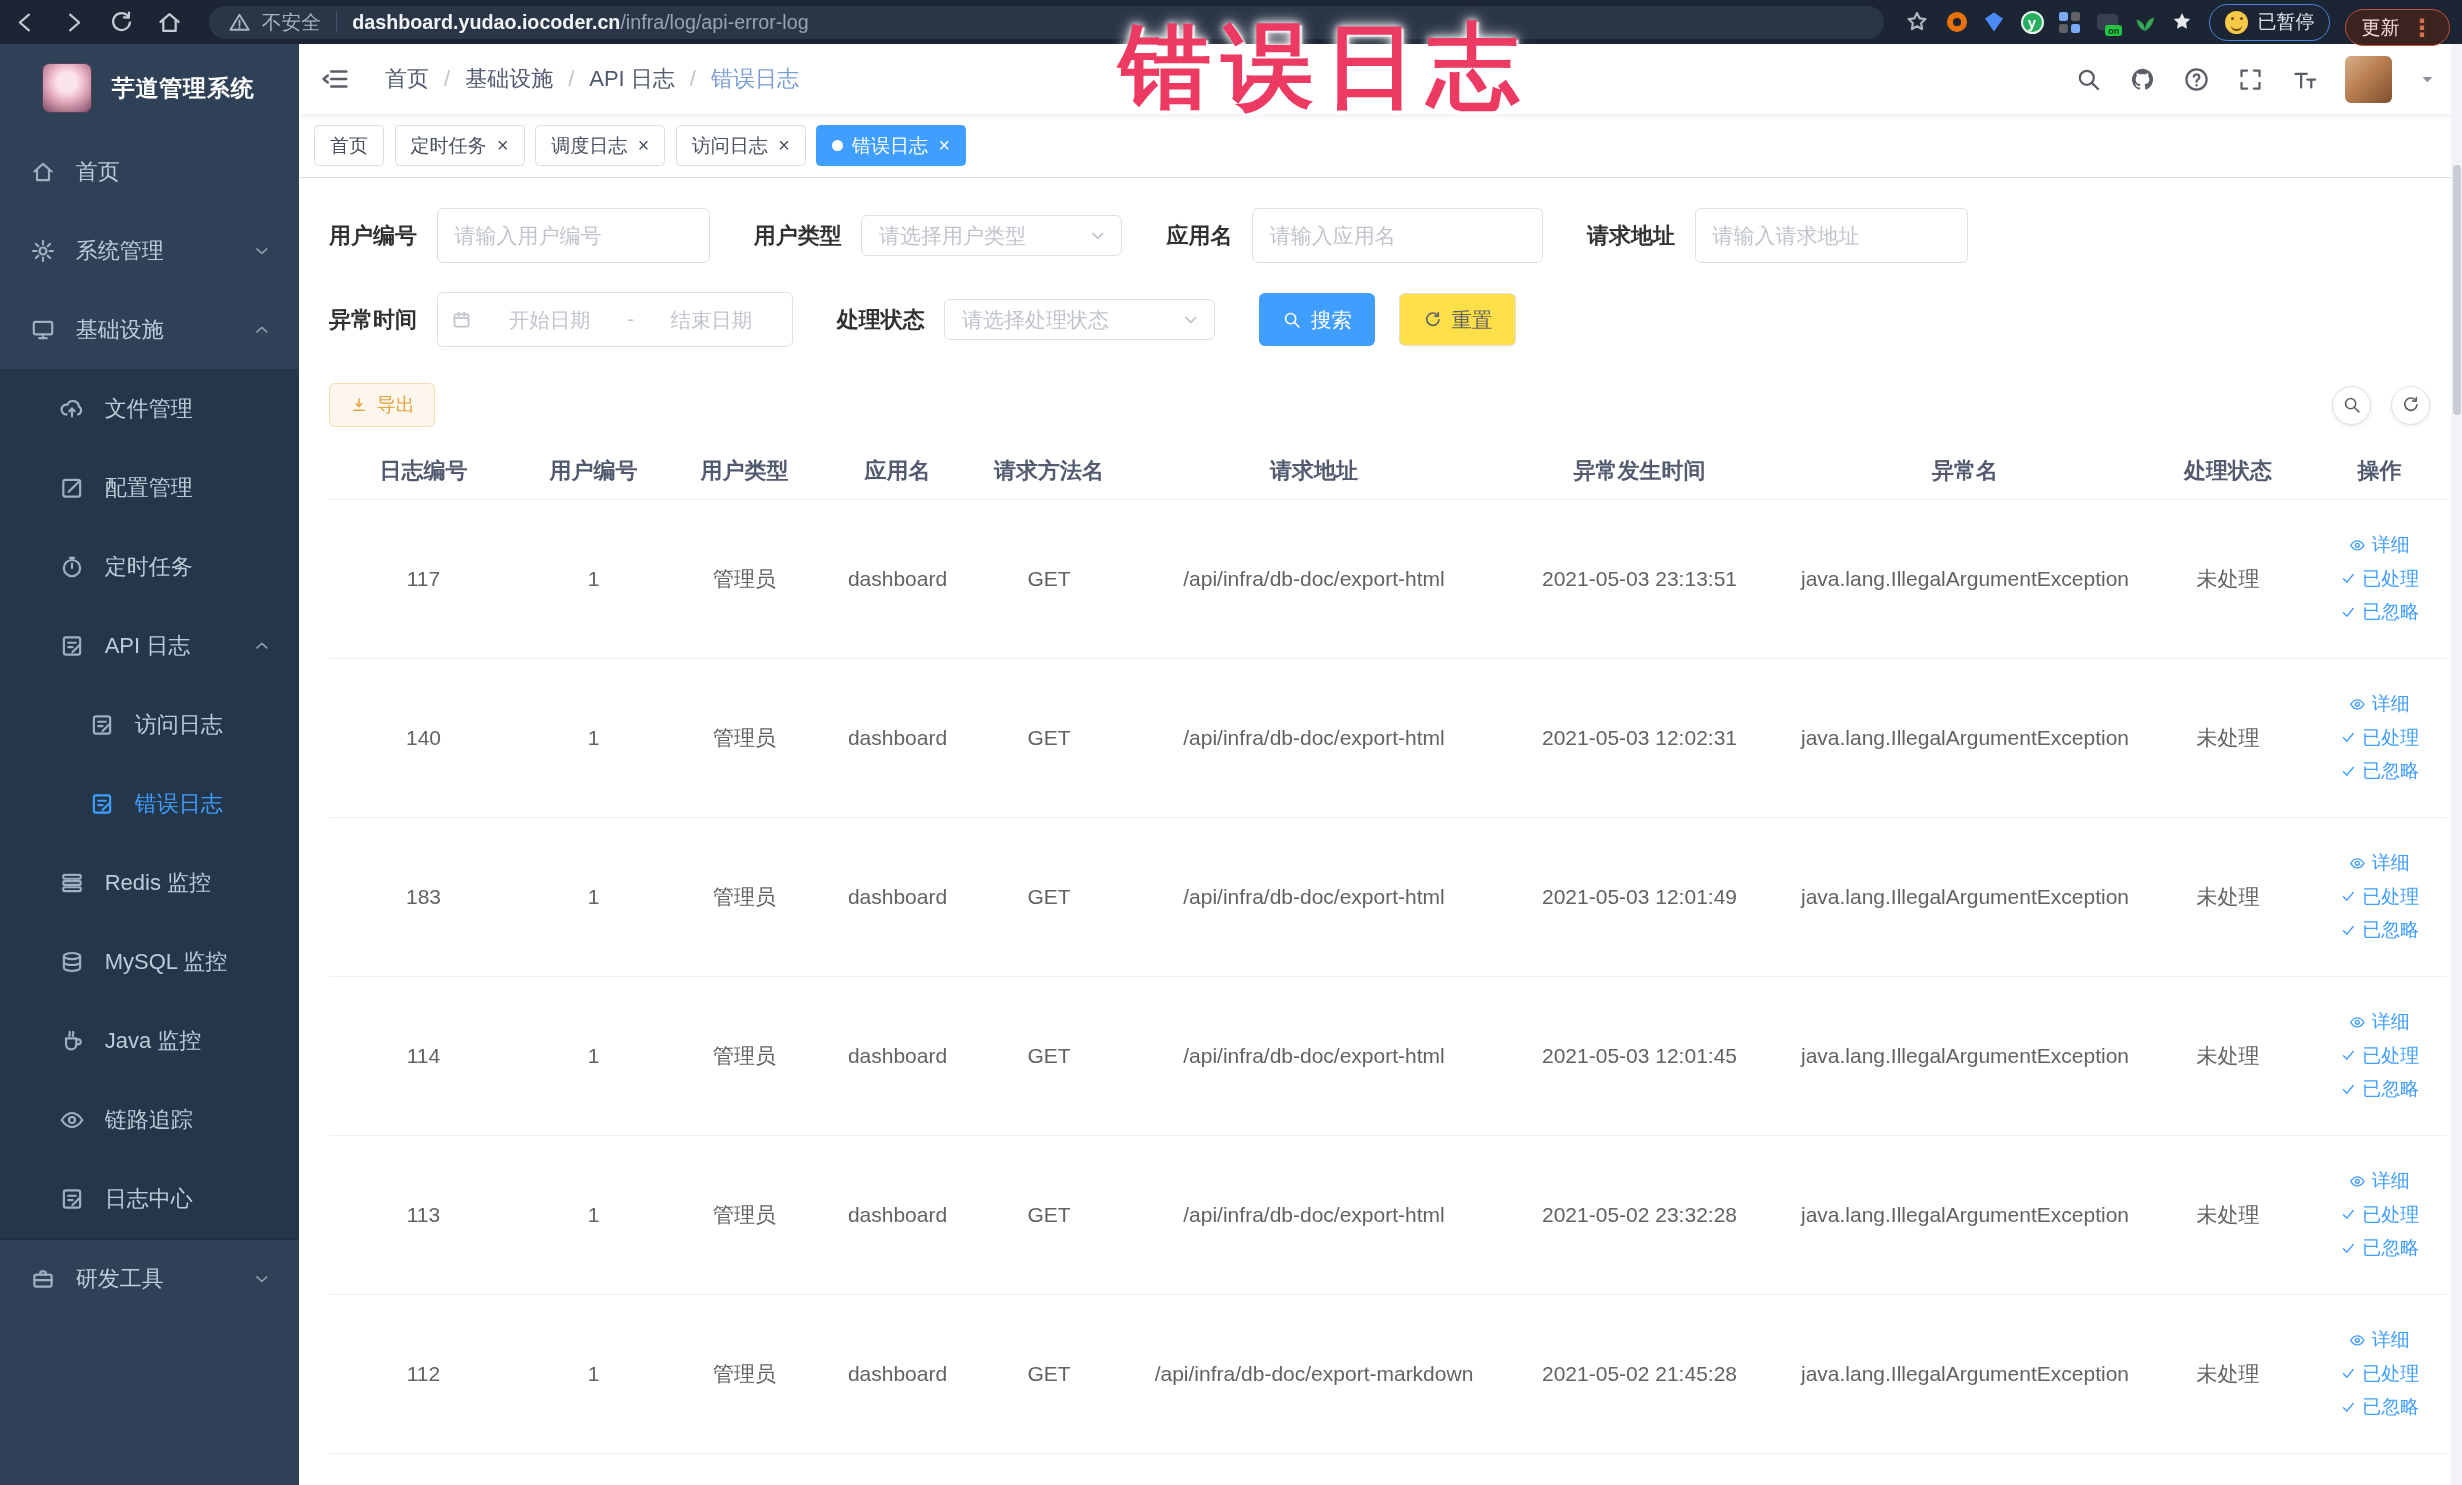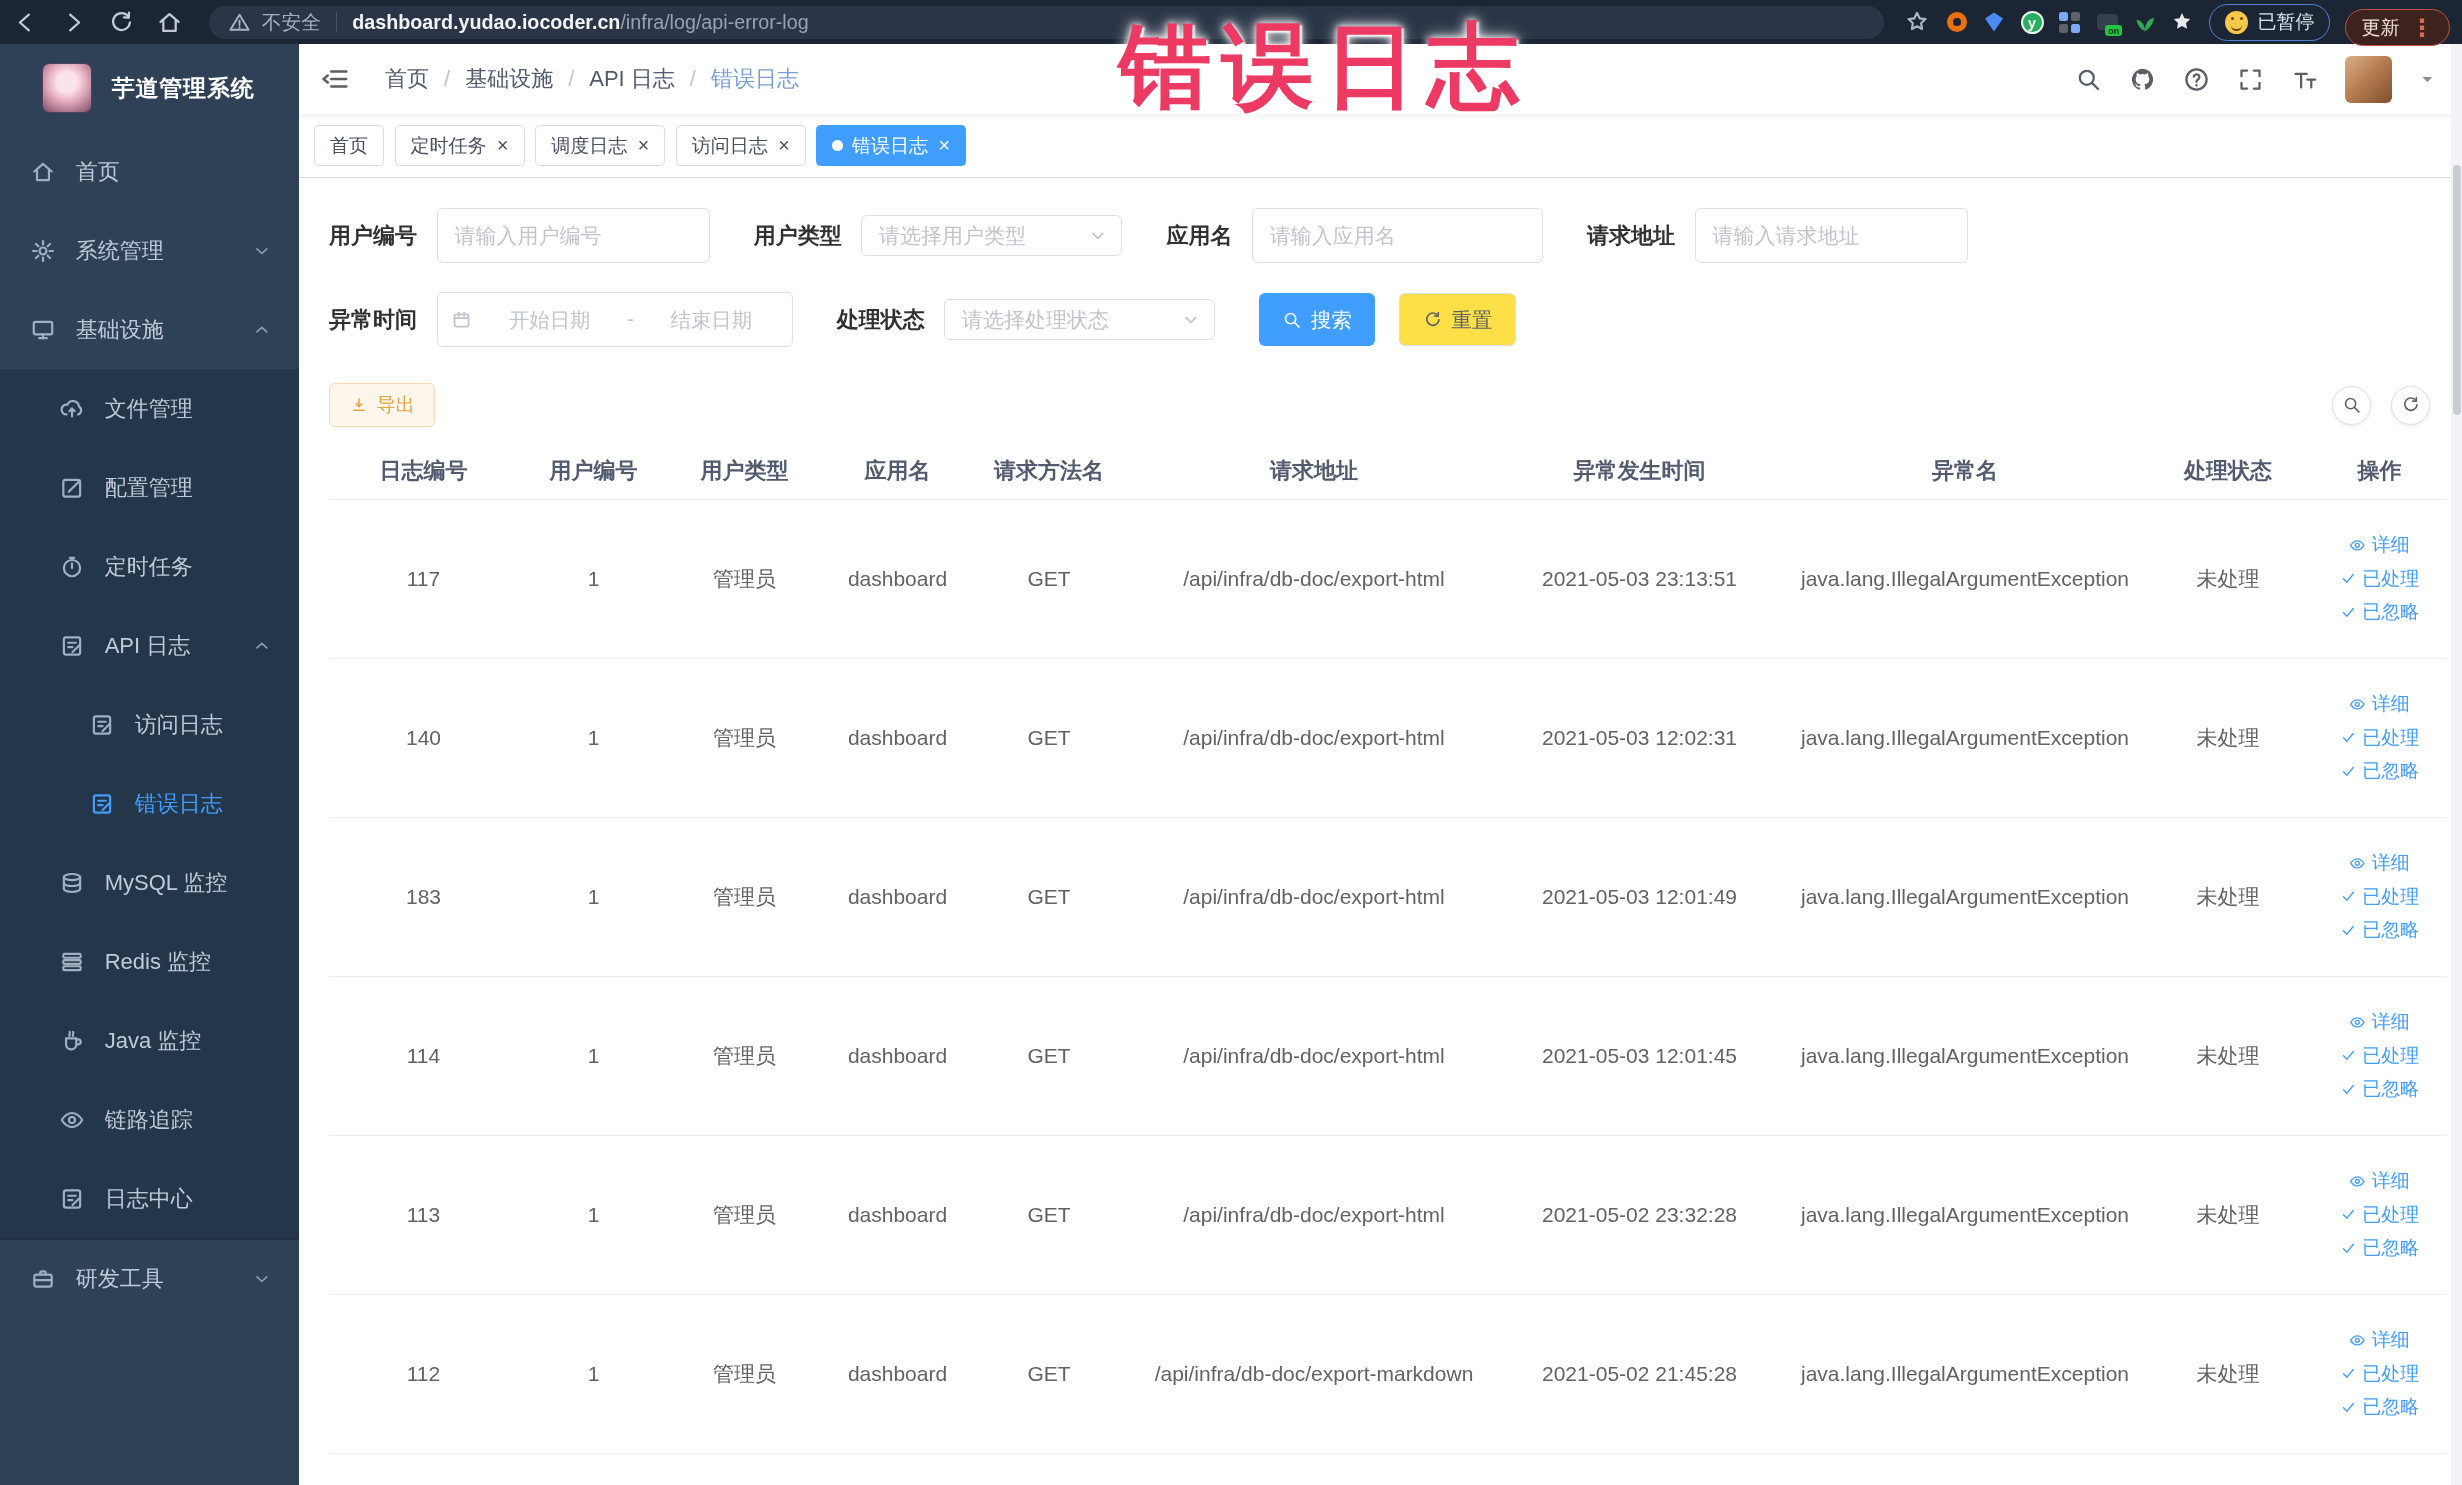--- a/index.html
+++ b/index.html
@@ -342,36 +342,36 @@
             <path d="M8.5 9 H15.5"></path>
             <path d="M8.5 13 H12.5"></path>
             <path d="M12.5 17.5 L19 11"></path>
           </svg>
         </span>
         <span class="m-label">错误日志</span>
       </div>
       <div class="m-item lvl1 dark">
         <span class="ic m-icon">
           <svg viewBox="0 0 24 24" stroke-width="1.7">
+            <rect x="4" y="4.5" width="16" height="3.6" rx="1"></rect>
+            <rect x="4" y="10.2" width="16" height="3.6" rx="1"></rect>
+            <rect x="4" y="15.9" width="16" height="3.6" rx="1"></rect>
+          </svg>
+        </span>
+        <span class="m-label">Redis 监控</span>
+      </div>
+      <div class="m-item lvl1 dark">
+        <span class="ic m-icon">
+          <svg viewBox="0 0 24 24" stroke-width="1.7">
             <ellipse cx="12" cy="6.5" rx="7.5" ry="2.8"></ellipse>
             <path d="M4.5 6.5 V17.5 a7.5 2.8 0 0 0 15 0 V6.5"></path>
             <path d="M4.5 12 a7.5 2.8 0 0 0 15 0"></path>
           </svg>
         </span>
         <span class="m-label">MySQL 监控</span>
-      </div>
-      <div class="m-item lvl1 dark">
-        <span class="ic m-icon">
-          <svg viewBox="0 0 24 24" stroke-width="1.7">
-            <rect x="4" y="4.5" width="16" height="3.6" rx="1"></rect>
-            <rect x="4" y="10.2" width="16" height="3.6" rx="1"></rect>
-            <rect x="4" y="15.9" width="16" height="3.6" rx="1"></rect>
-          </svg>
-        </span>
-        <span class="m-label">Redis 监控</span>
       </div>
       <div class="m-item lvl1 dark">
         <span class="ic m-icon">
           <svg viewBox="0 0 24 24" stroke-width="1.7">
             <path d="M6.5 9.5 h9.5 v5.5 a4.75 4.75 0 0 1 -9.5 0 z"></path>
             <path d="M16 10.5 h1.8 a2.3 2.3 0 0 1 0 4.6 H16"></path>
             <path d="M9.8 3.5 c1.4 1.4 -1.4 2.4 0 3.8 M13 3.5 c1.4 1.4 -1.4 2.4 0 3.8"></path>
           </svg>
         </span>
         <span class="m-label">Java 监控</span>

